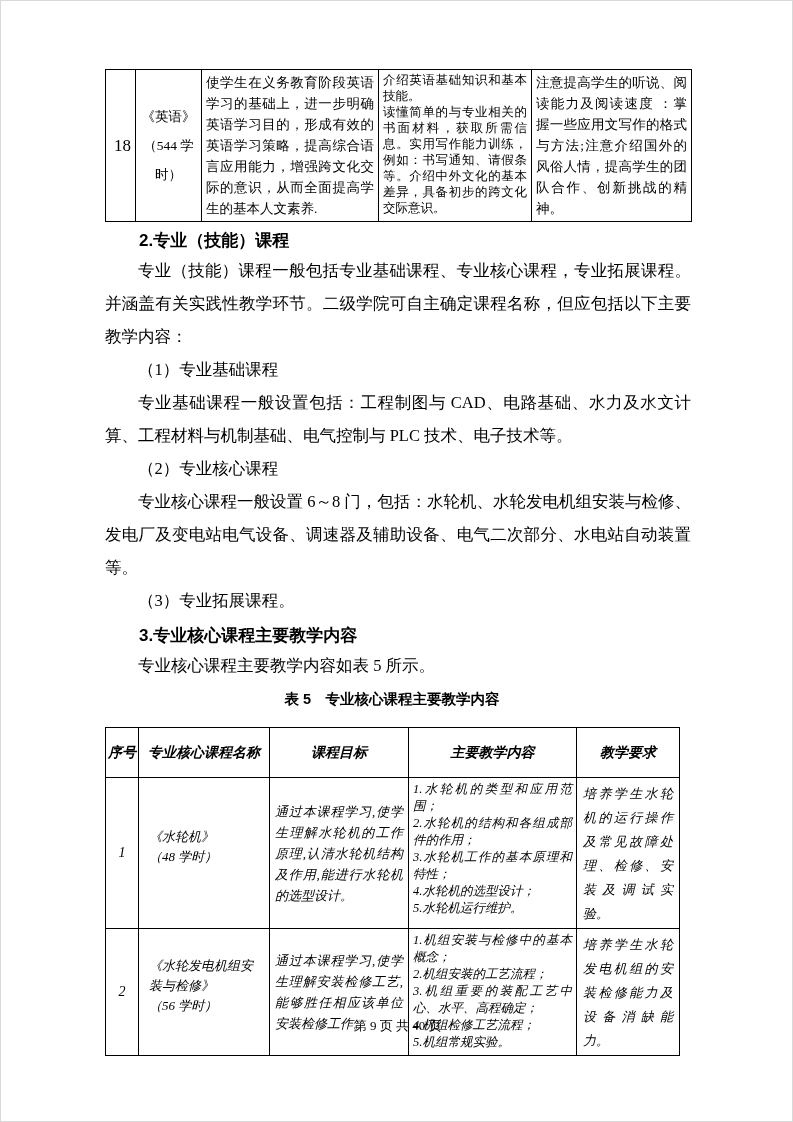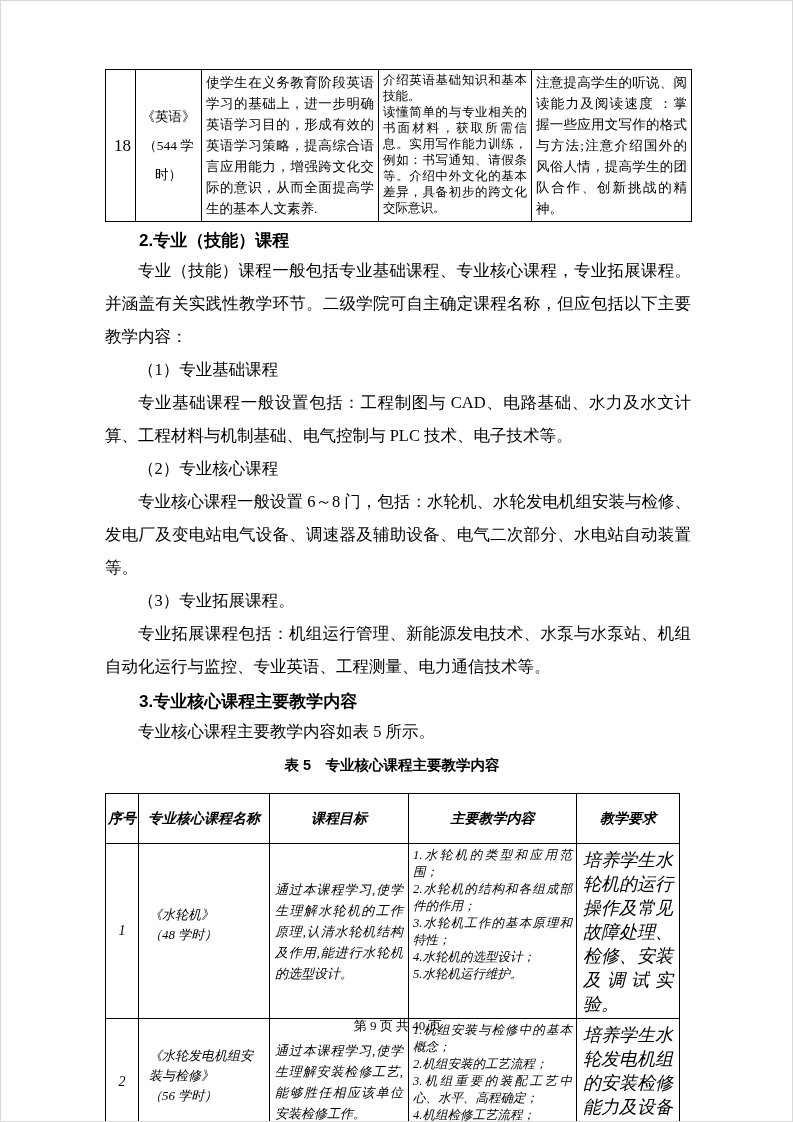--- a/index.html
+++ b/index.html
@@ -66,21 +66,21 @@
   .t5 .col-req  { width: 103px; }
   .t5 .r1 { height: 118px; }
   .t5 .r2 { height: 106px; }
   .no-cell   { text-align: center; vertical-align: middle; font-size: 14px; }
   .name-cell { vertical-align: middle; font-size: 13px; line-height: 20px;
                padding: 2px 4px 14px 10px; white-space: pre-line; }
   .goal-cell { vertical-align: middle; font-size: 13px; line-height: 21px;
                padding: 2px 5px; text-align: justify; }
   .cont-cell { vertical-align: top; font-size: 12.5px; line-height: 17px;
                padding: 3px 4px; text-align: justify; white-space: pre-line; }
-  .req-cell  { vertical-align: top; font-size: 18px; line-height: 24px;
+  .req-cell  { vertical-align: top; font-size: 13px; line-height: 24px;
                padding: 4px 6px 2px 6px; text-align: justify; }
   
   .footer {
     position: absolute;
     top: 1016px; left: 0;
     width: 793px;
     text-align: center;
     font-size: 13px;
   }
 </style>
@@ -104,21 +104,20 @@
     </tbody>
       </table>
 
     <h2>2.专业（技能）课程</h2>
     <p class="indent">专业（技能）课程一般包括专业基础课程、专业核心课程，专业拓展课程。并涵盖有关实践性教学环节。二级学院可自主确定课程名称，但应包括以下主要教学内容：</p>
     <p class="indent">（1）专业基础课程</p>
     <p class="indent">专业基础课程一般设置包括：工程制图与 CAD、电路基础、水力及水文计算、工程材料与机制基础、电气控制与 PLC 技术、电子技术等。</p>
     <p class="indent">（2）专业核心课程</p>
     <p class="indent">专业核心课程一般设置 6～8 门，包括：水轮机、水轮发电机组安装与检修、发电厂及变电站电气设备、调速器及辅助设备、电气二次部分、水电站自动装置等。</p>
     <p class="indent">（3）专业拓展课程。</p>
-    <p class="indent">专业拓展课程包括：机组运行管理、新能源发电技术、水泵与水泵站、机组自动化运行与监控、专业英语、工程测量、电力通信技术等。</p>
 
     <h2>3.专业核心课程主要教学内容</h2>
     <p class="indent">专业核心课程主要教学内容如表 5 所示。</p>
 
     <div class="caption">表 5　专业核心课程主要教学内容</div>
 
     <table class="t5">
       <tbody>
           <tr>
         <th class="col-no">序号</th>

